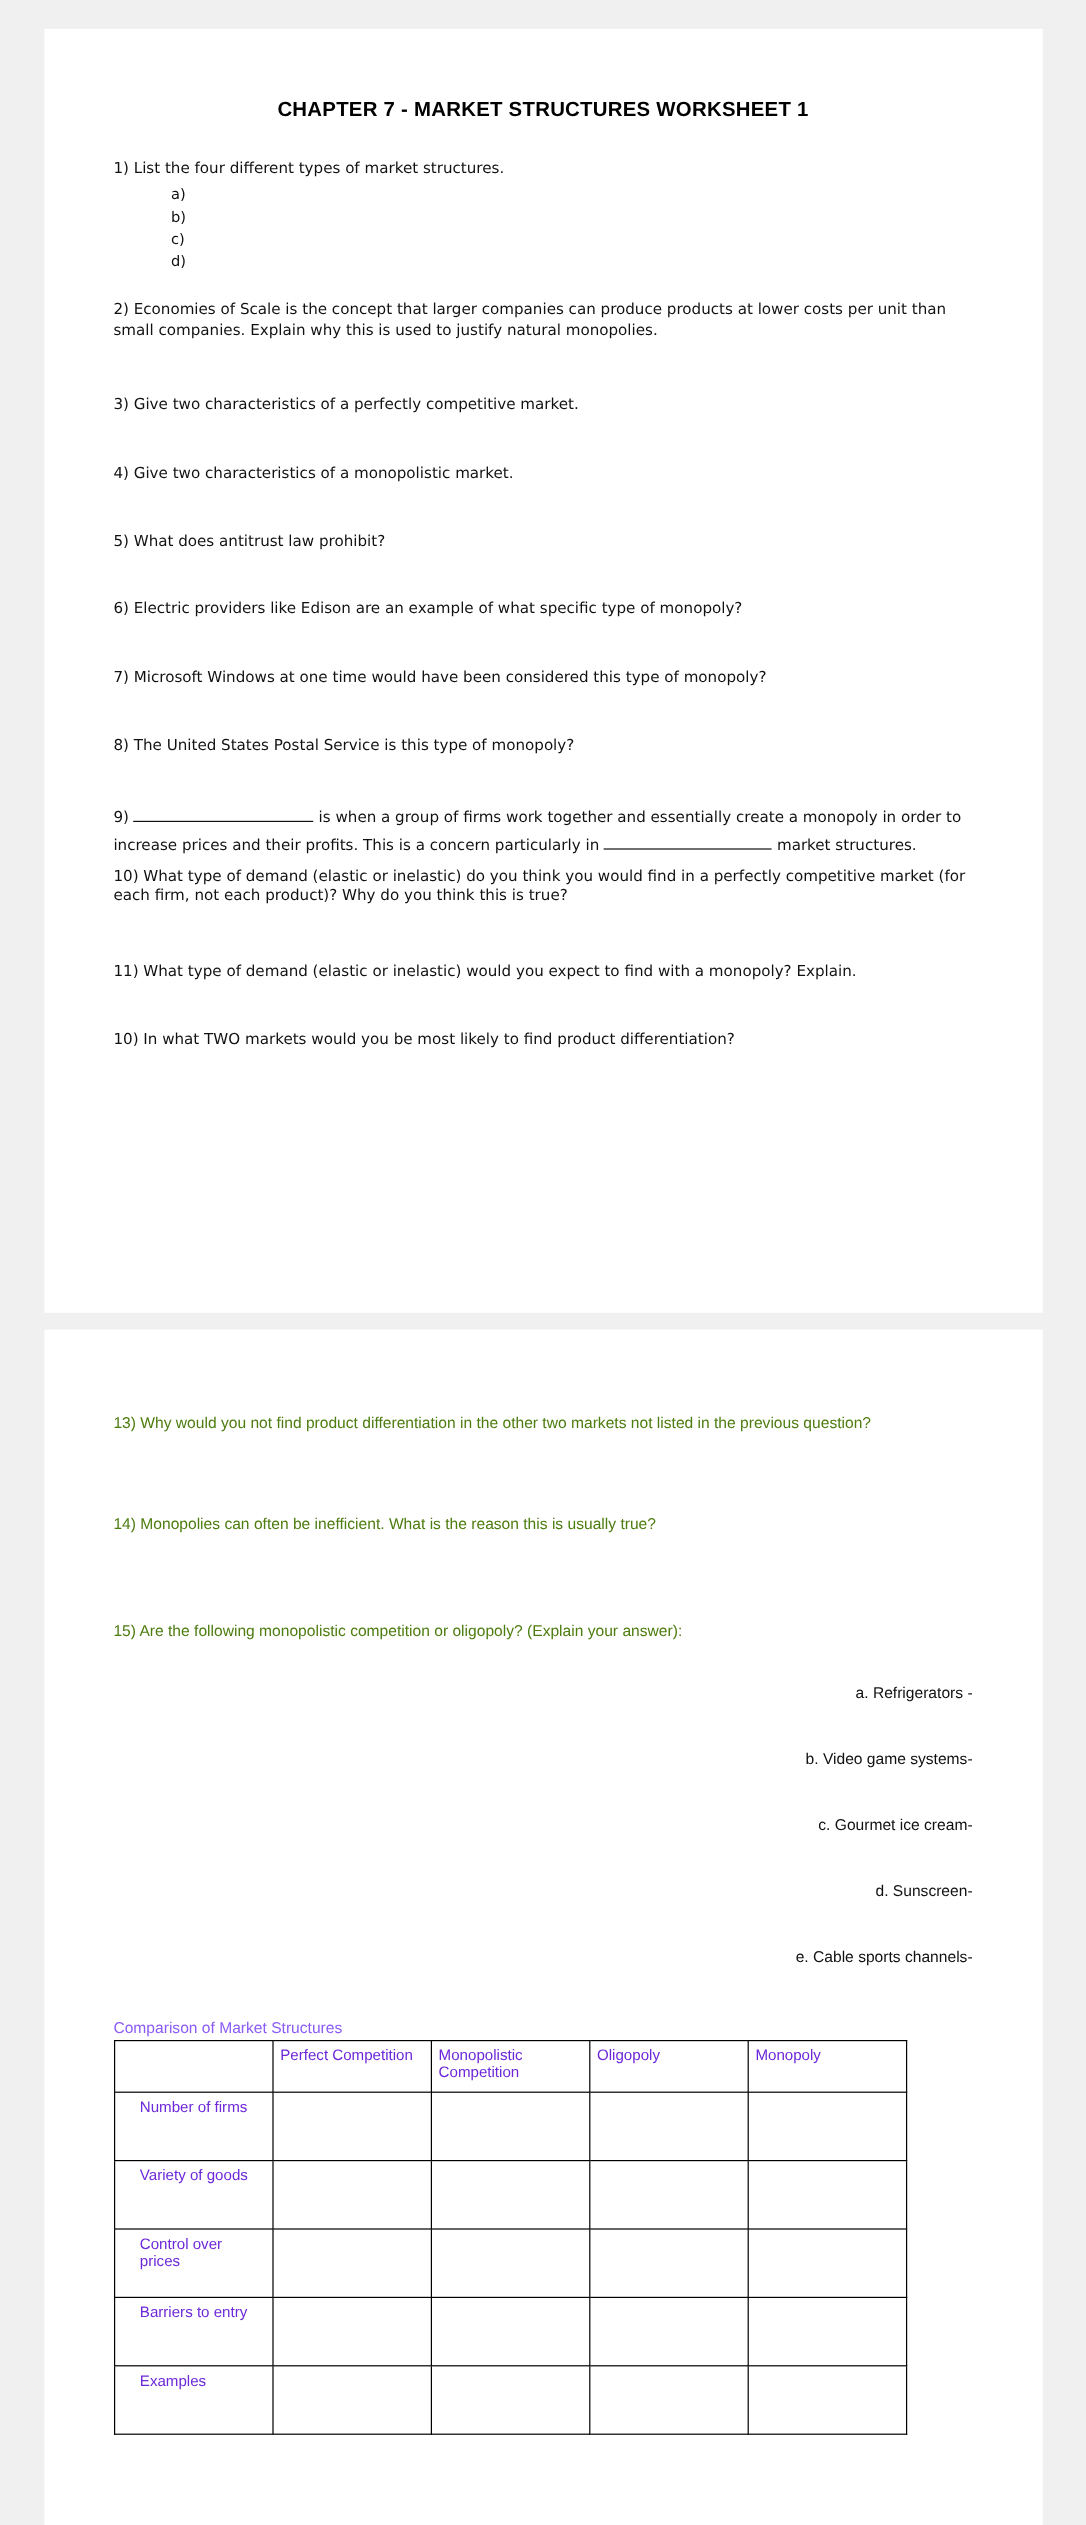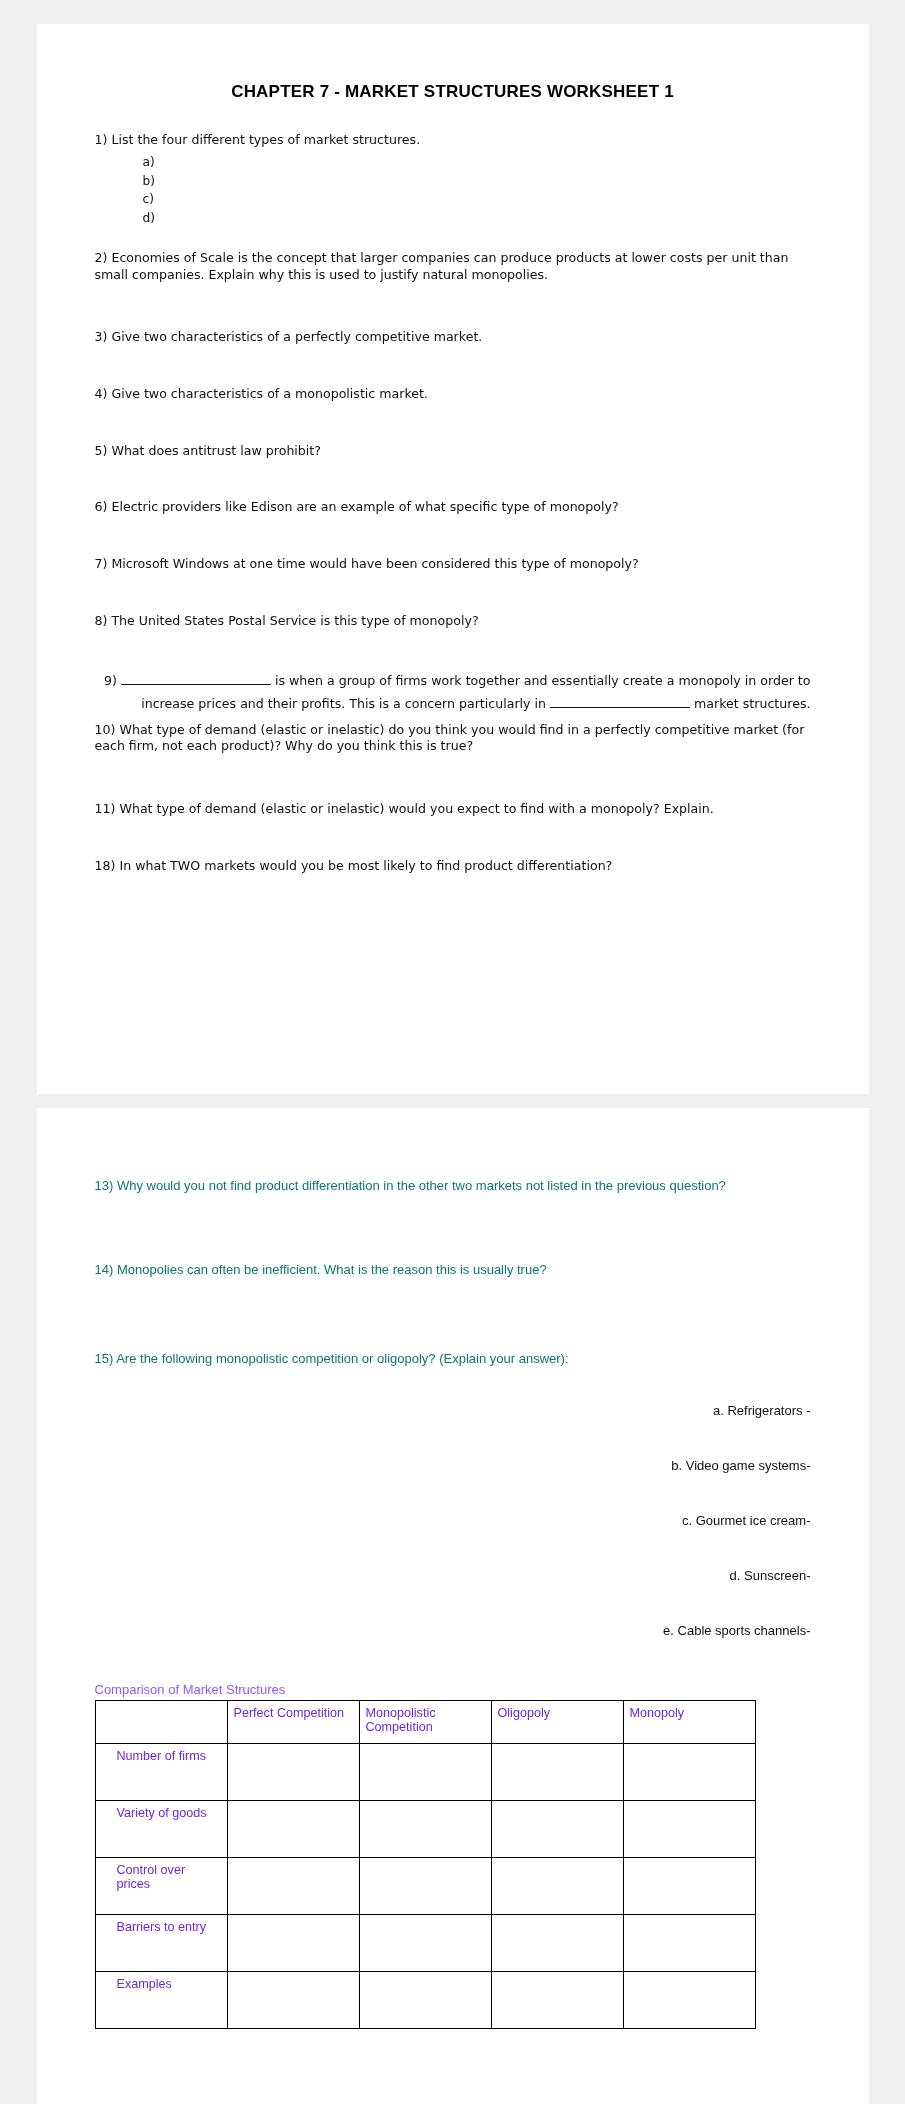--- a/index.html
+++ b/index.html
@@ -69,27 +69,27 @@
   .spacer-22 { height: 22px; }
   .spacer-40 { height: 40px; }
   .spacer-46 { height: 46px; }
   .blank-line {
     display: inline-block;
     border-bottom: 1px solid #111;
     vertical-align: baseline;
   }
   .bl-1 { width: 150px; }
   .bl-2 { width: 140px; }
-  .q9 { line-height: 1.85; text-align: right; }
+  .q9 { line-height: 1.85; }
 
   
   .q2 {
     font-family: "Liberation Sans", sans-serif;
     font-size: 13px;
-    color: #0f766e;
+    color: #4d7c0f;
     line-height: 1.35;
   }
   .abc-list {
     margin: 0;
     padding: 0 0 0 28px;
     list-style: none;
   }
   .abc-list li {
     font-family: "Liberation Sans", sans-serif;
     font-size: 13px;
@@ -170,21 +170,21 @@
     <div class="spacer-40"></div>
     <p class="q q9"><span>9)</span> <span class="blank-line bl-1"></span> <span>is when a group of firms work together and essentially create a monopoly in order to increase prices and their profits.  This is a concern particularly in</span> <span class="blank-line bl-2"></span> <span>market structures.</span></p>
 
     <div style="height:6px"></div>
     <p class="q">10) What type of demand (elastic or inelastic) do you think you would find in a perfectly competitive market (for each firm, not each product)?  Why do you think this is true?</p>
 
     <div class="spacer-46"></div>
     <p class="q">11) What type of demand (elastic or inelastic) would you expect to find with a monopoly?  Explain.</p>
 
     <div class="spacer-40"></div>
-    <p class="q">18) In what TWO markets would you be most likely to find product differentiation?</p>
+    <p class="q">10) In what TWO markets would you be most likely to find product differentiation?</p>
 
   </div>
 
   <div class="gap"></div>
 
   <div class="sheet page2">
 
     <p class="q2">13) Why would you not find product differentiation in the other two markets not listed in the previous question?</p>
 
     <div class="spacer-40"></div>

